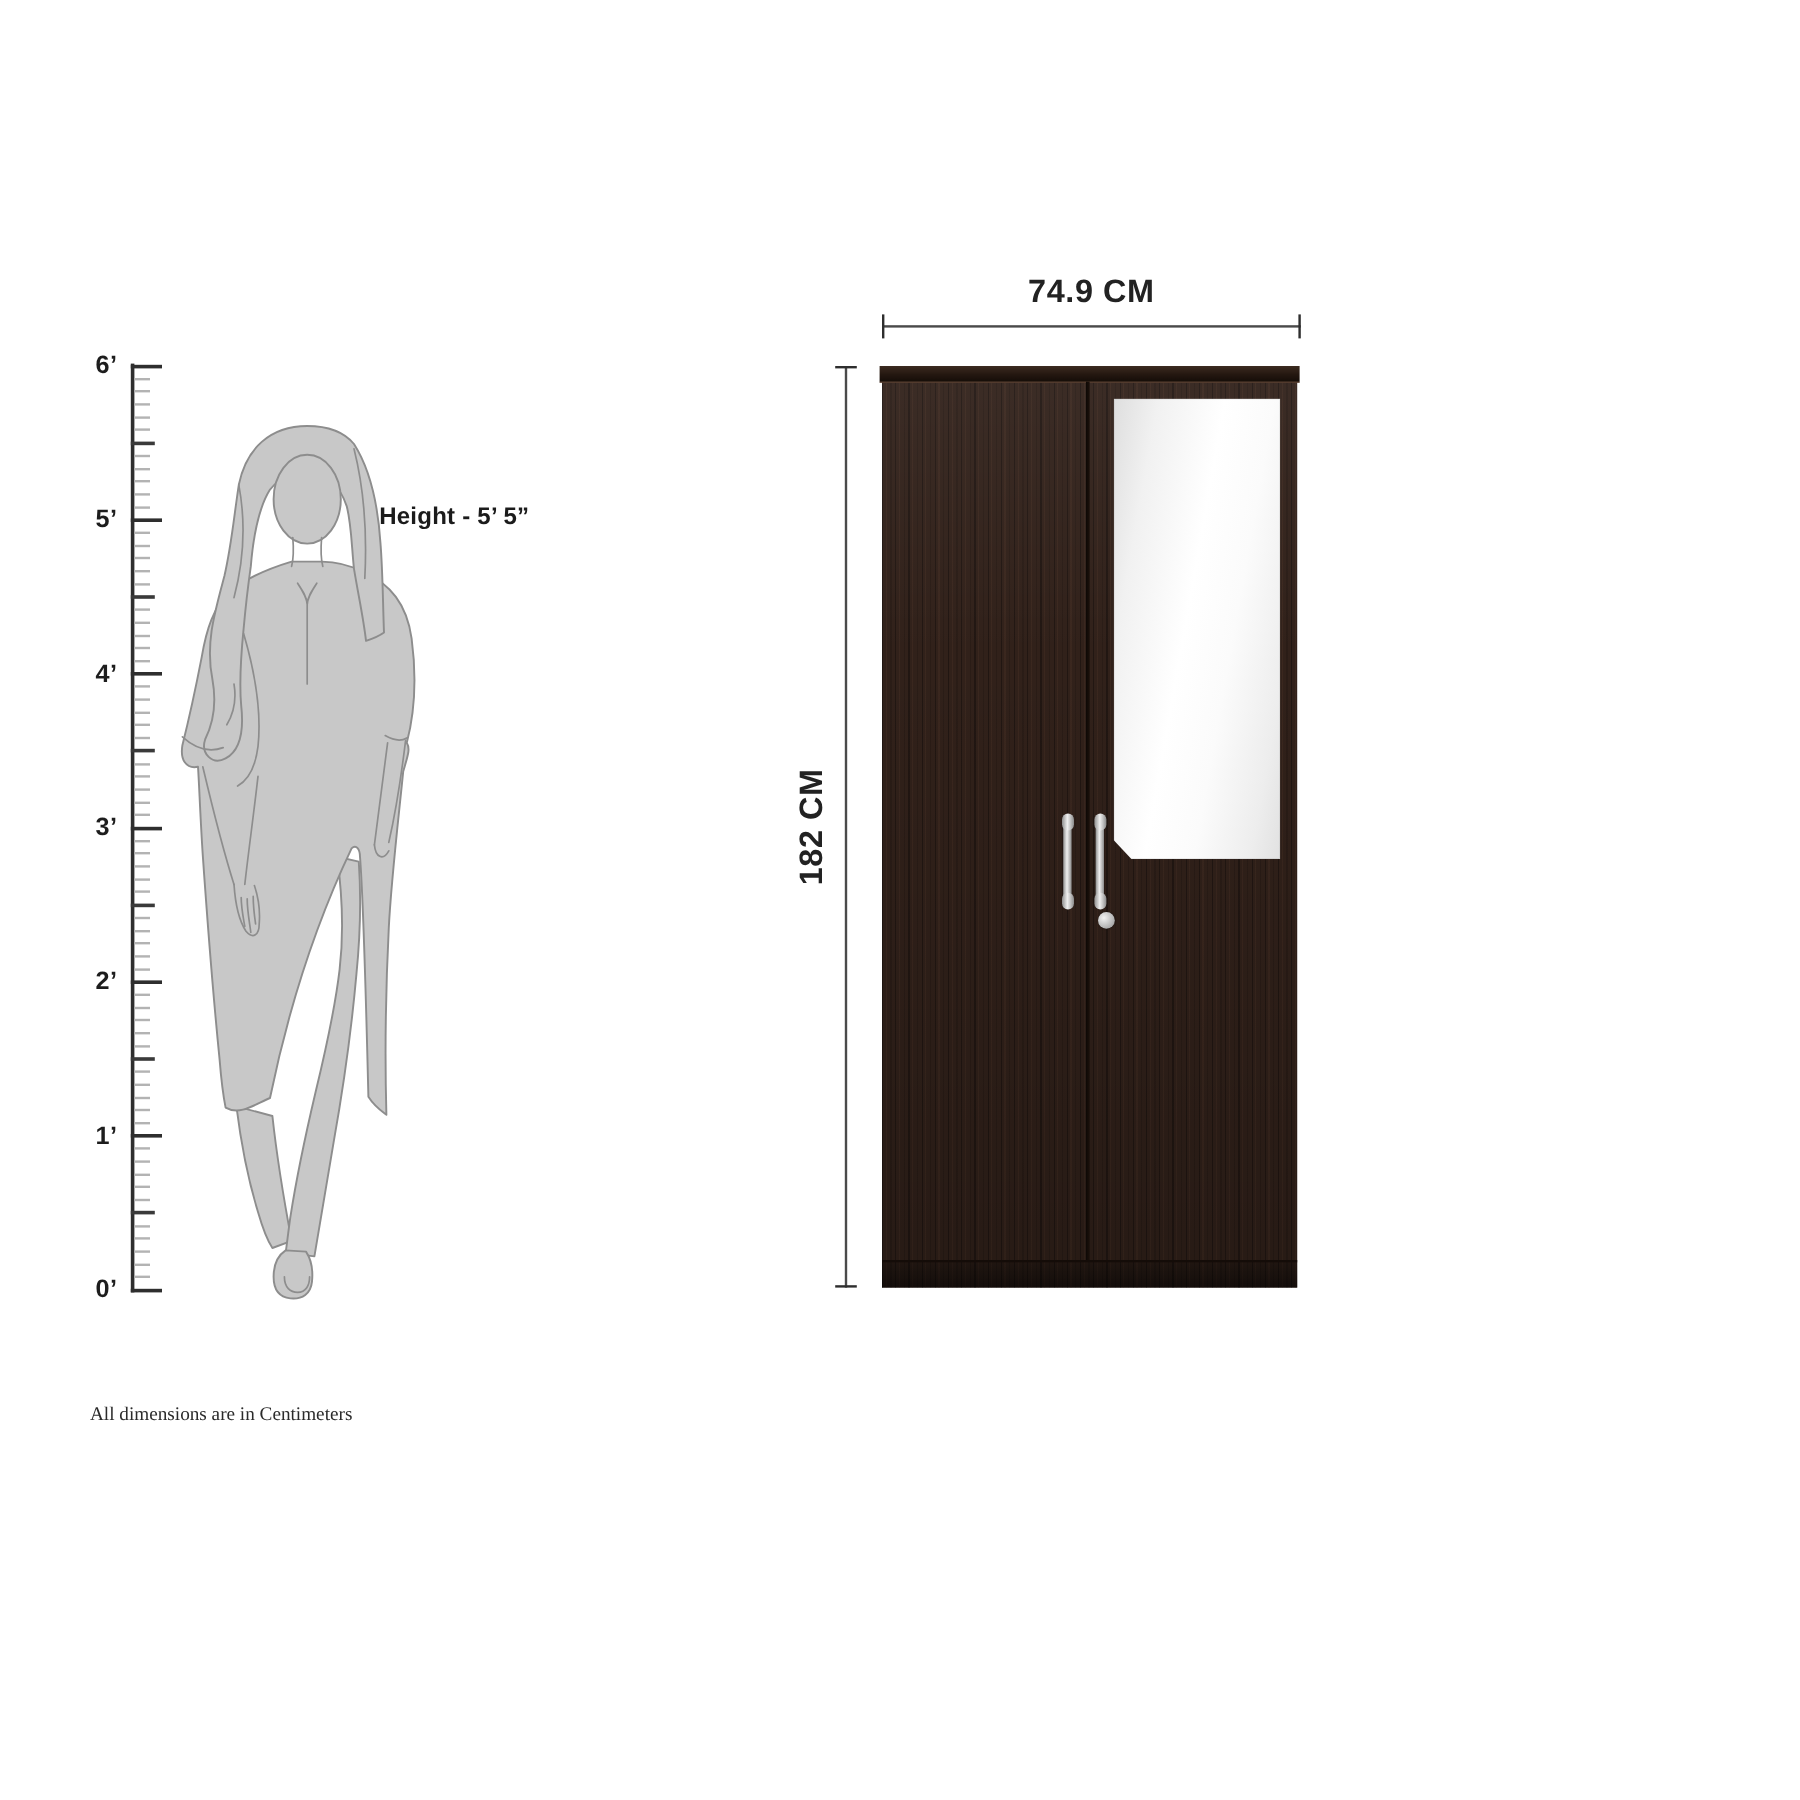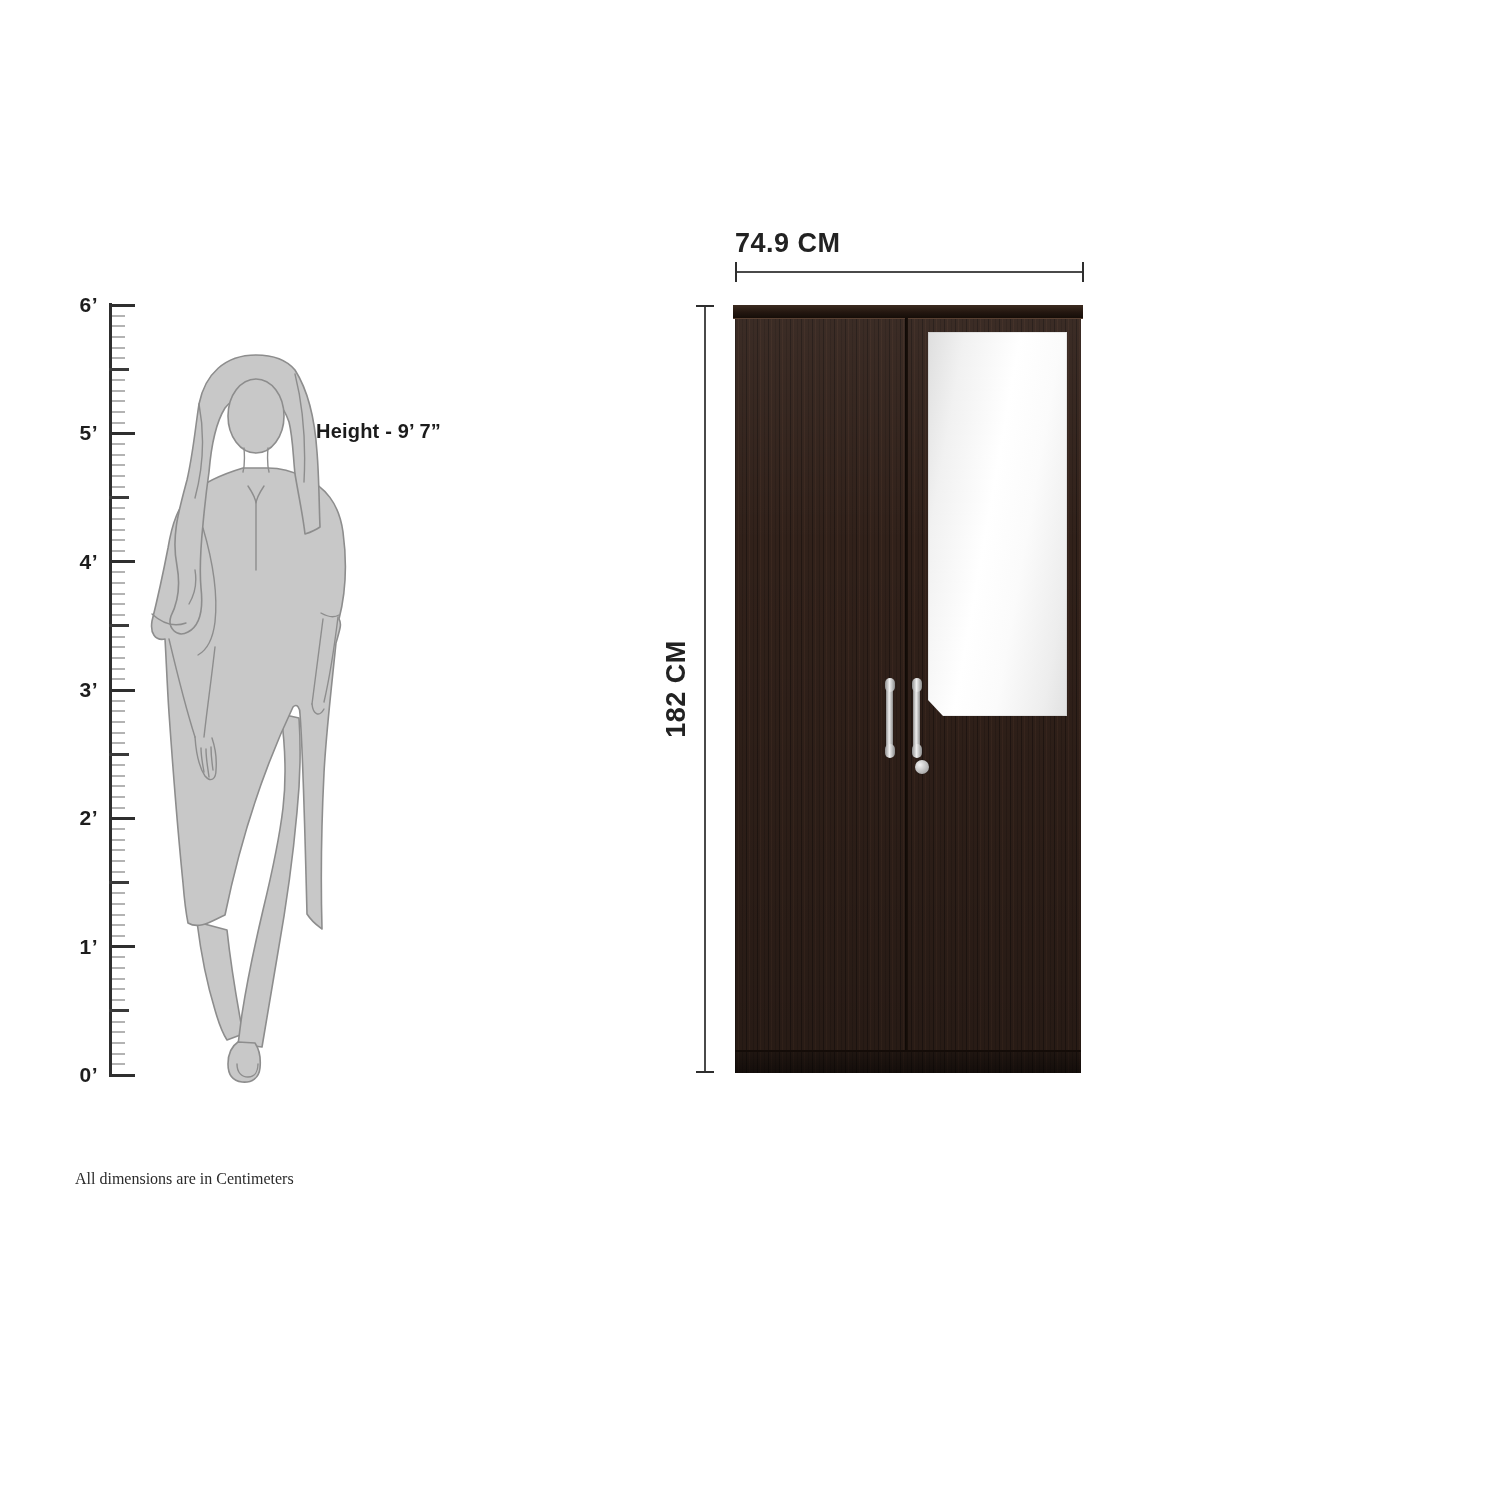--- a/index.html
+++ b/index.html
@@ -22,21 +22,21 @@
     position:absolute;left:316px;top:420px;font-size:20px;font-weight:bold;color:#1b1b1b;
     white-space:nowrap;letter-spacing:0.2px;
   }
   .footer-note{position:absolute;left:75px;top:1170px;font-size:16px;color:#2b2b2b;font-family:Liberation Serif, serif;}
   
   .dim-w{position:absolute;left:735px;top:262px;width:349px;height:20px;}
   .dim-w .line{position:absolute;left:0;right:0;top:9px;height:2px;background:#4a4a4a;}
   .dim-w .tickend{position:absolute;top:0;width:2px;height:20px;background:#2e2e2e;}
   .dim-w .tickend.left{left:0;} .dim-w .tickend.right{right:0;}
   .dim-w-label{
-    position:absolute;left:735px;top:228px;width:349px;
+    position:absolute;left:735px;top:228px;width:349px;text-align:center;
     font-size:27px;font-weight:bold;color:#222;letter-spacing:0.5px;
   }
   .dim-h{position:absolute;left:696px;top:305px;width:18px;height:768px;}
   .dim-h .line{position:absolute;left:8px;top:0;bottom:0;width:2px;background:#4a4a4a;}
   .dim-h .tickend{position:absolute;left:0;right:0;height:2px;background:#2e2e2e;}
   .dim-h .tickend.top{top:0;} .dim-h .tickend.bottom{bottom:0;}
   .dim-h-label{
     position:absolute;left:606px;top:675px;width:140px;height:28px;line-height:28px;
     text-align:center;font-size:27px;font-weight:bold;color:#222;letter-spacing:0.5px;
     transform:rotate(-90deg);
@@ -217,21 +217,21 @@
       <path d="M178,267 C174,300 170,330 167,352 M193,265 C189,298 184,328 179,350"></path>
       <path d="M167,352 C168,362 174,366 179,357"></path>
 
       <path d="M54,52 C60,84 58,116 50,146 M150,22 C158,54 161,92 159,130 M44,252 C50,242 52,230 50,218"></path>
       <path d="M58,176 C68,210 73,242 70,270 C68,286 62,298 53,303"></path>
 
       <path d="M92,712 C92,721 97,725 103,725 C110,725 113,719 113,712"></path>
     </g>
   </svg>
 
-  <div class="person-height-label">Height - 9’ 7”</div>
+  <div class="person-height-label">Height - 5’ 5”</div>
 
   <div class="dim-w-label">74.9 CM</div>
   <div class="dim-w">
     <div class="line"></div>
     <div class="tickend left"></div>
     <div class="tickend right"></div>
   </div>
 
   <div class="dim-h-label">182 CM</div>
   <div class="dim-h">

